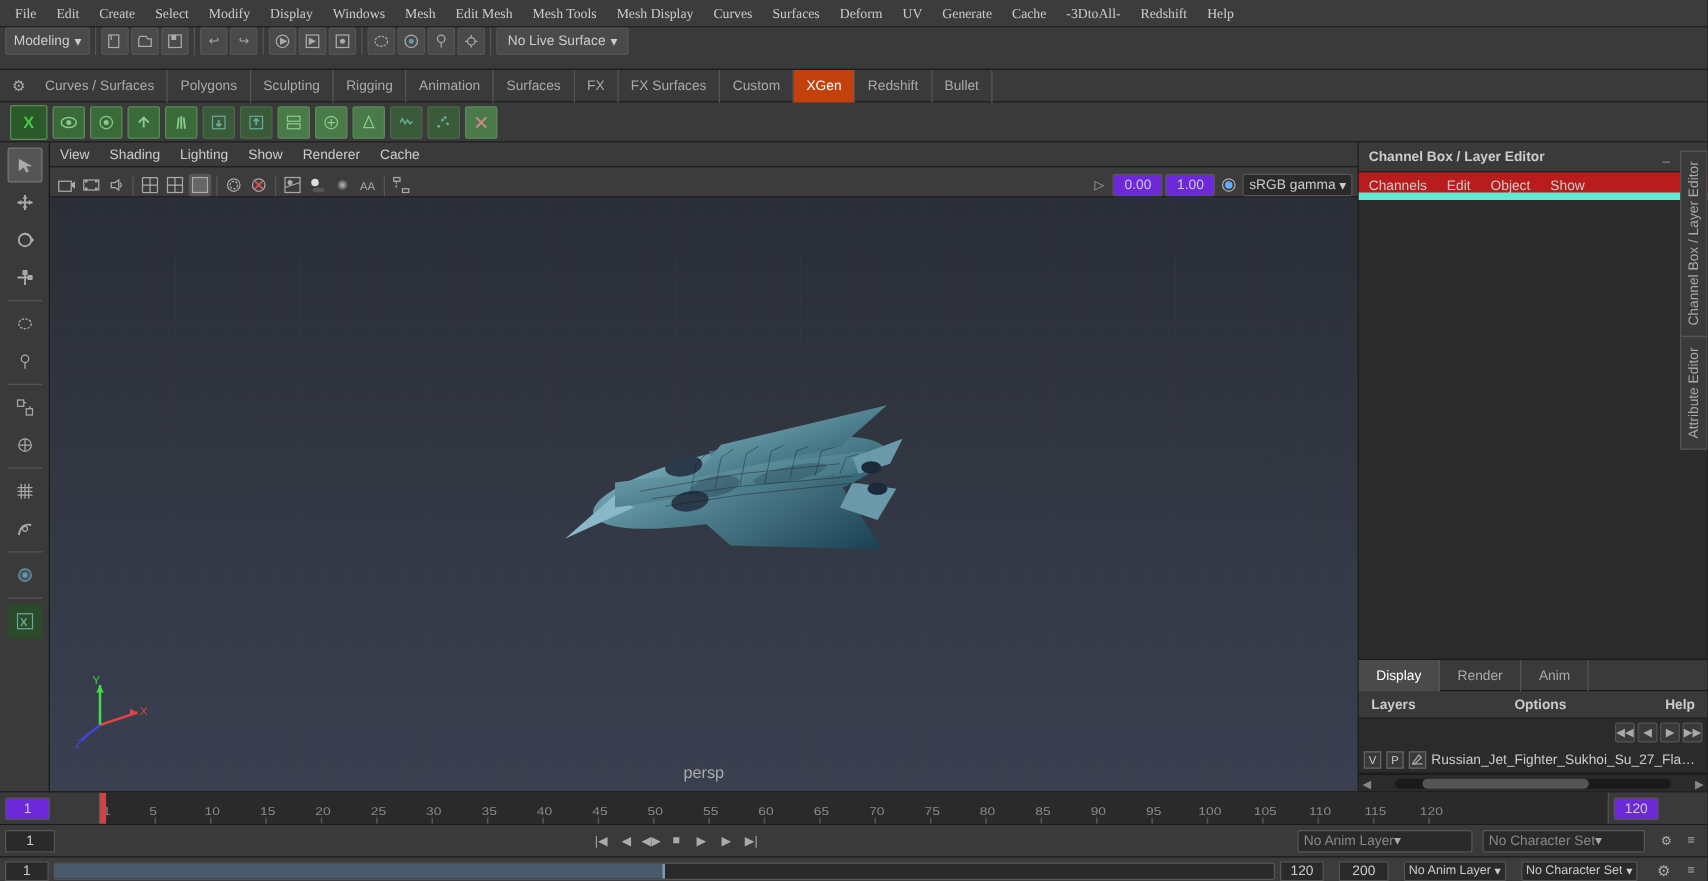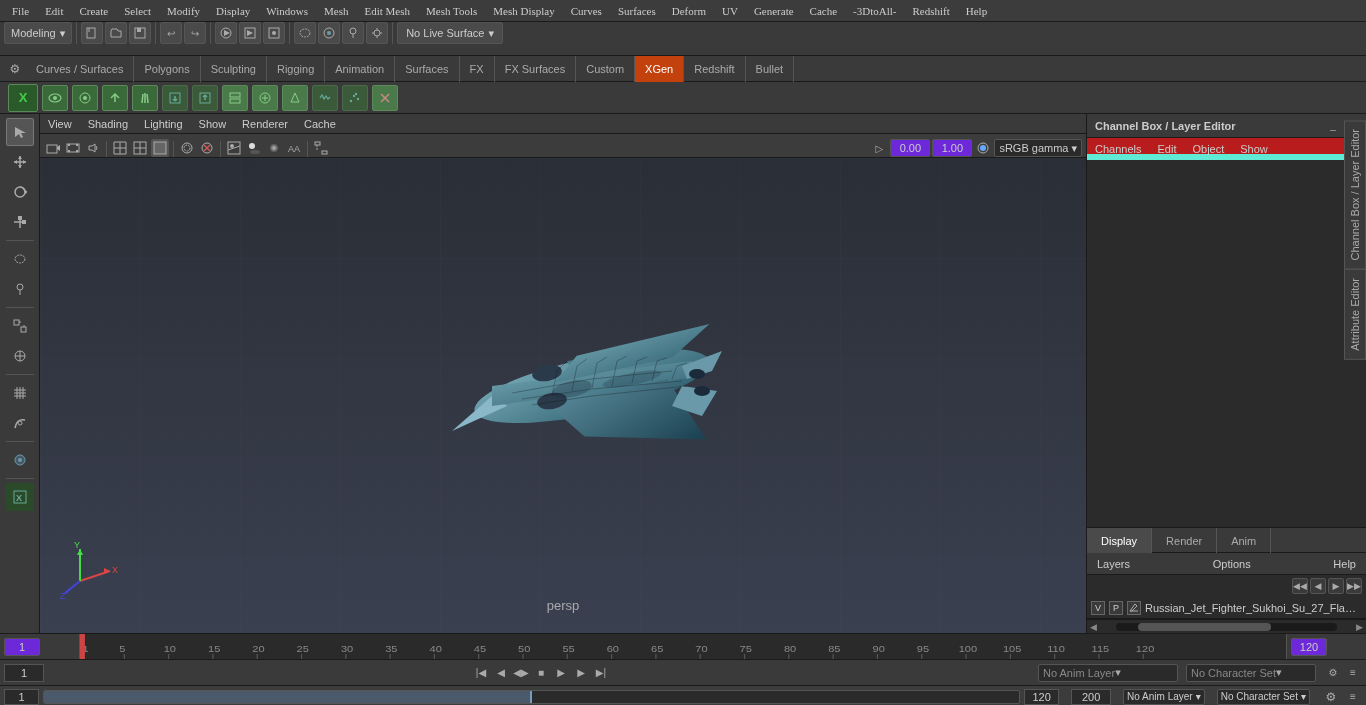--- a/index.html
+++ b/index.html
@@ -277,21 +277,21 @@
     #jet-container {
       position: absolute;
       top: 50%;
       left: 50%;
       transform: translate(-40%, -50%);
     }
 
     
     #persp-label {
       position: absolute;
-      bottom: 20px;
+      bottom: 8px;
       left: 50%;
       transform: translateX(-50%);
       font-size: 13px;
       color: #aaaaaa;
     }
 
     
     #right-panel {
       width: 280px;
       background: #2b2b2b;
@@ -381,20 +381,21 @@
       background: #3a3a3a;
       height: 22px;
       padding: 0 6px;
       border-bottom: 1px solid #1a1a1a;
     }
     .layer-option-item {
       font-size: 11px;
       color: #cccccc;
       cursor: pointer;
       padding: 0 4px;
+      font-weight: bold;
     }
 
     
     #layer-arrows-row {
       display: flex;
       align-items: center;
       justify-content: flex-end;
       background: #2b2b2b;
       height: 22px;
       padding: 0 4px;

